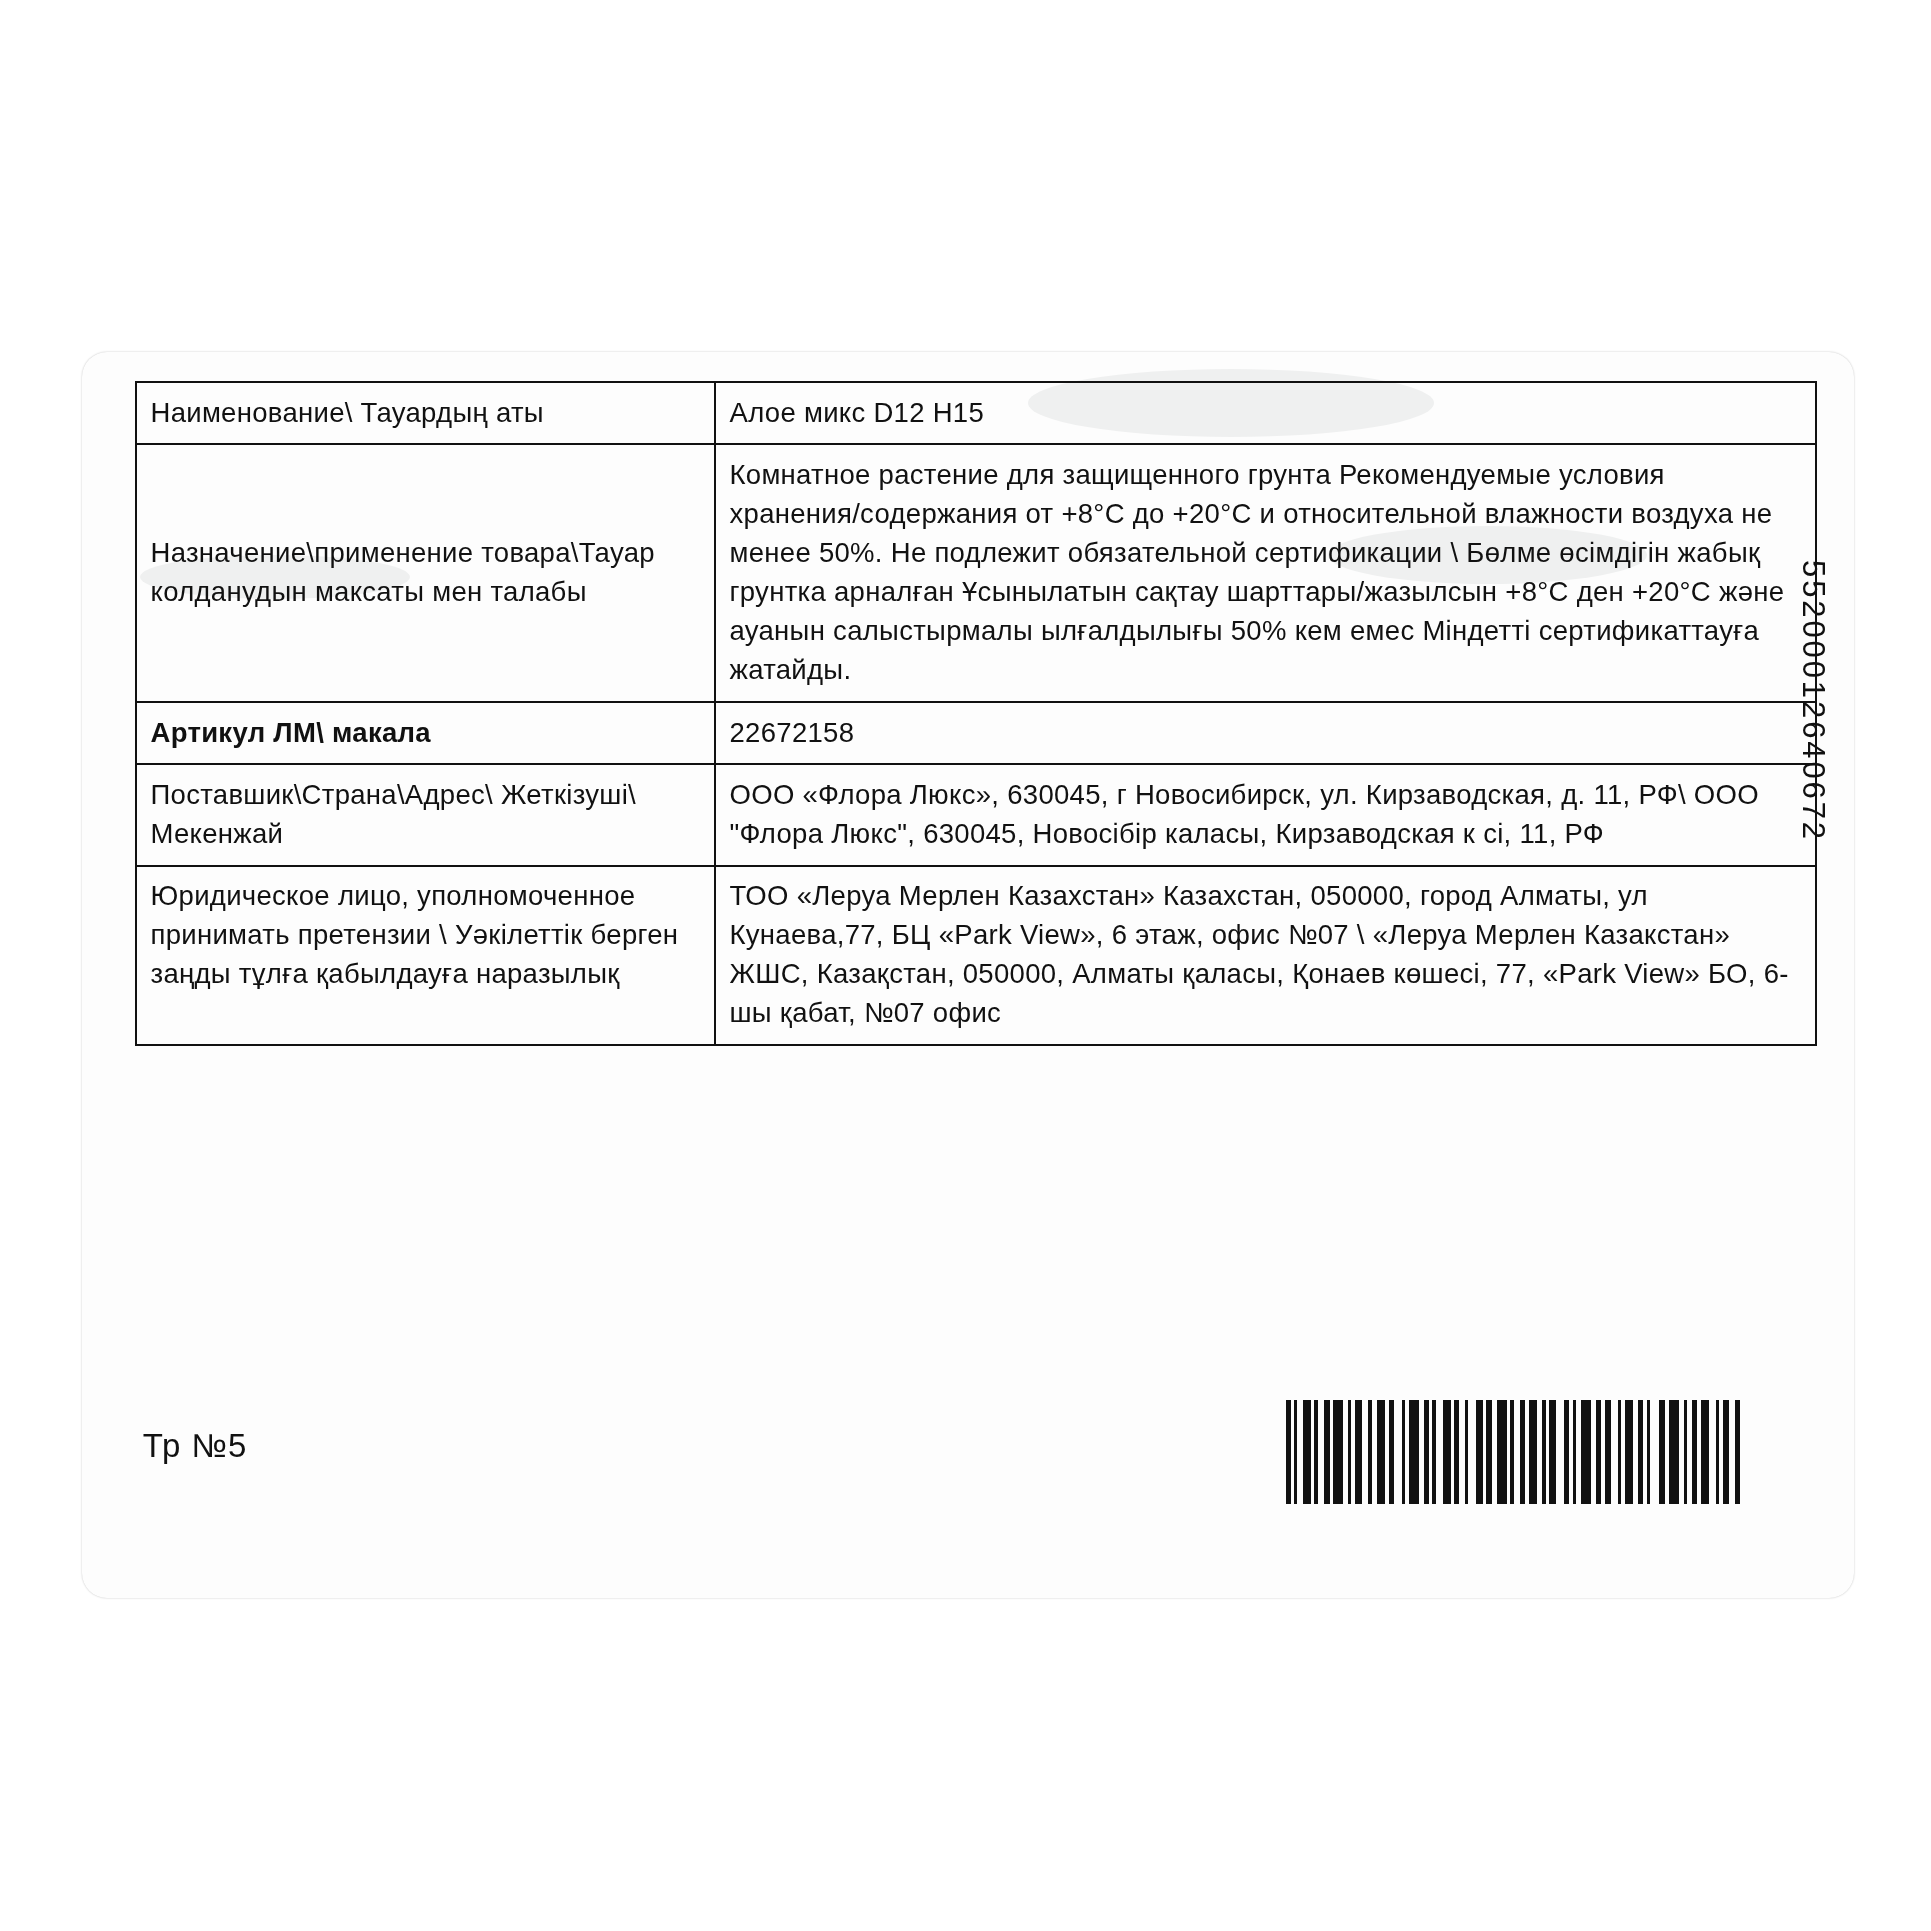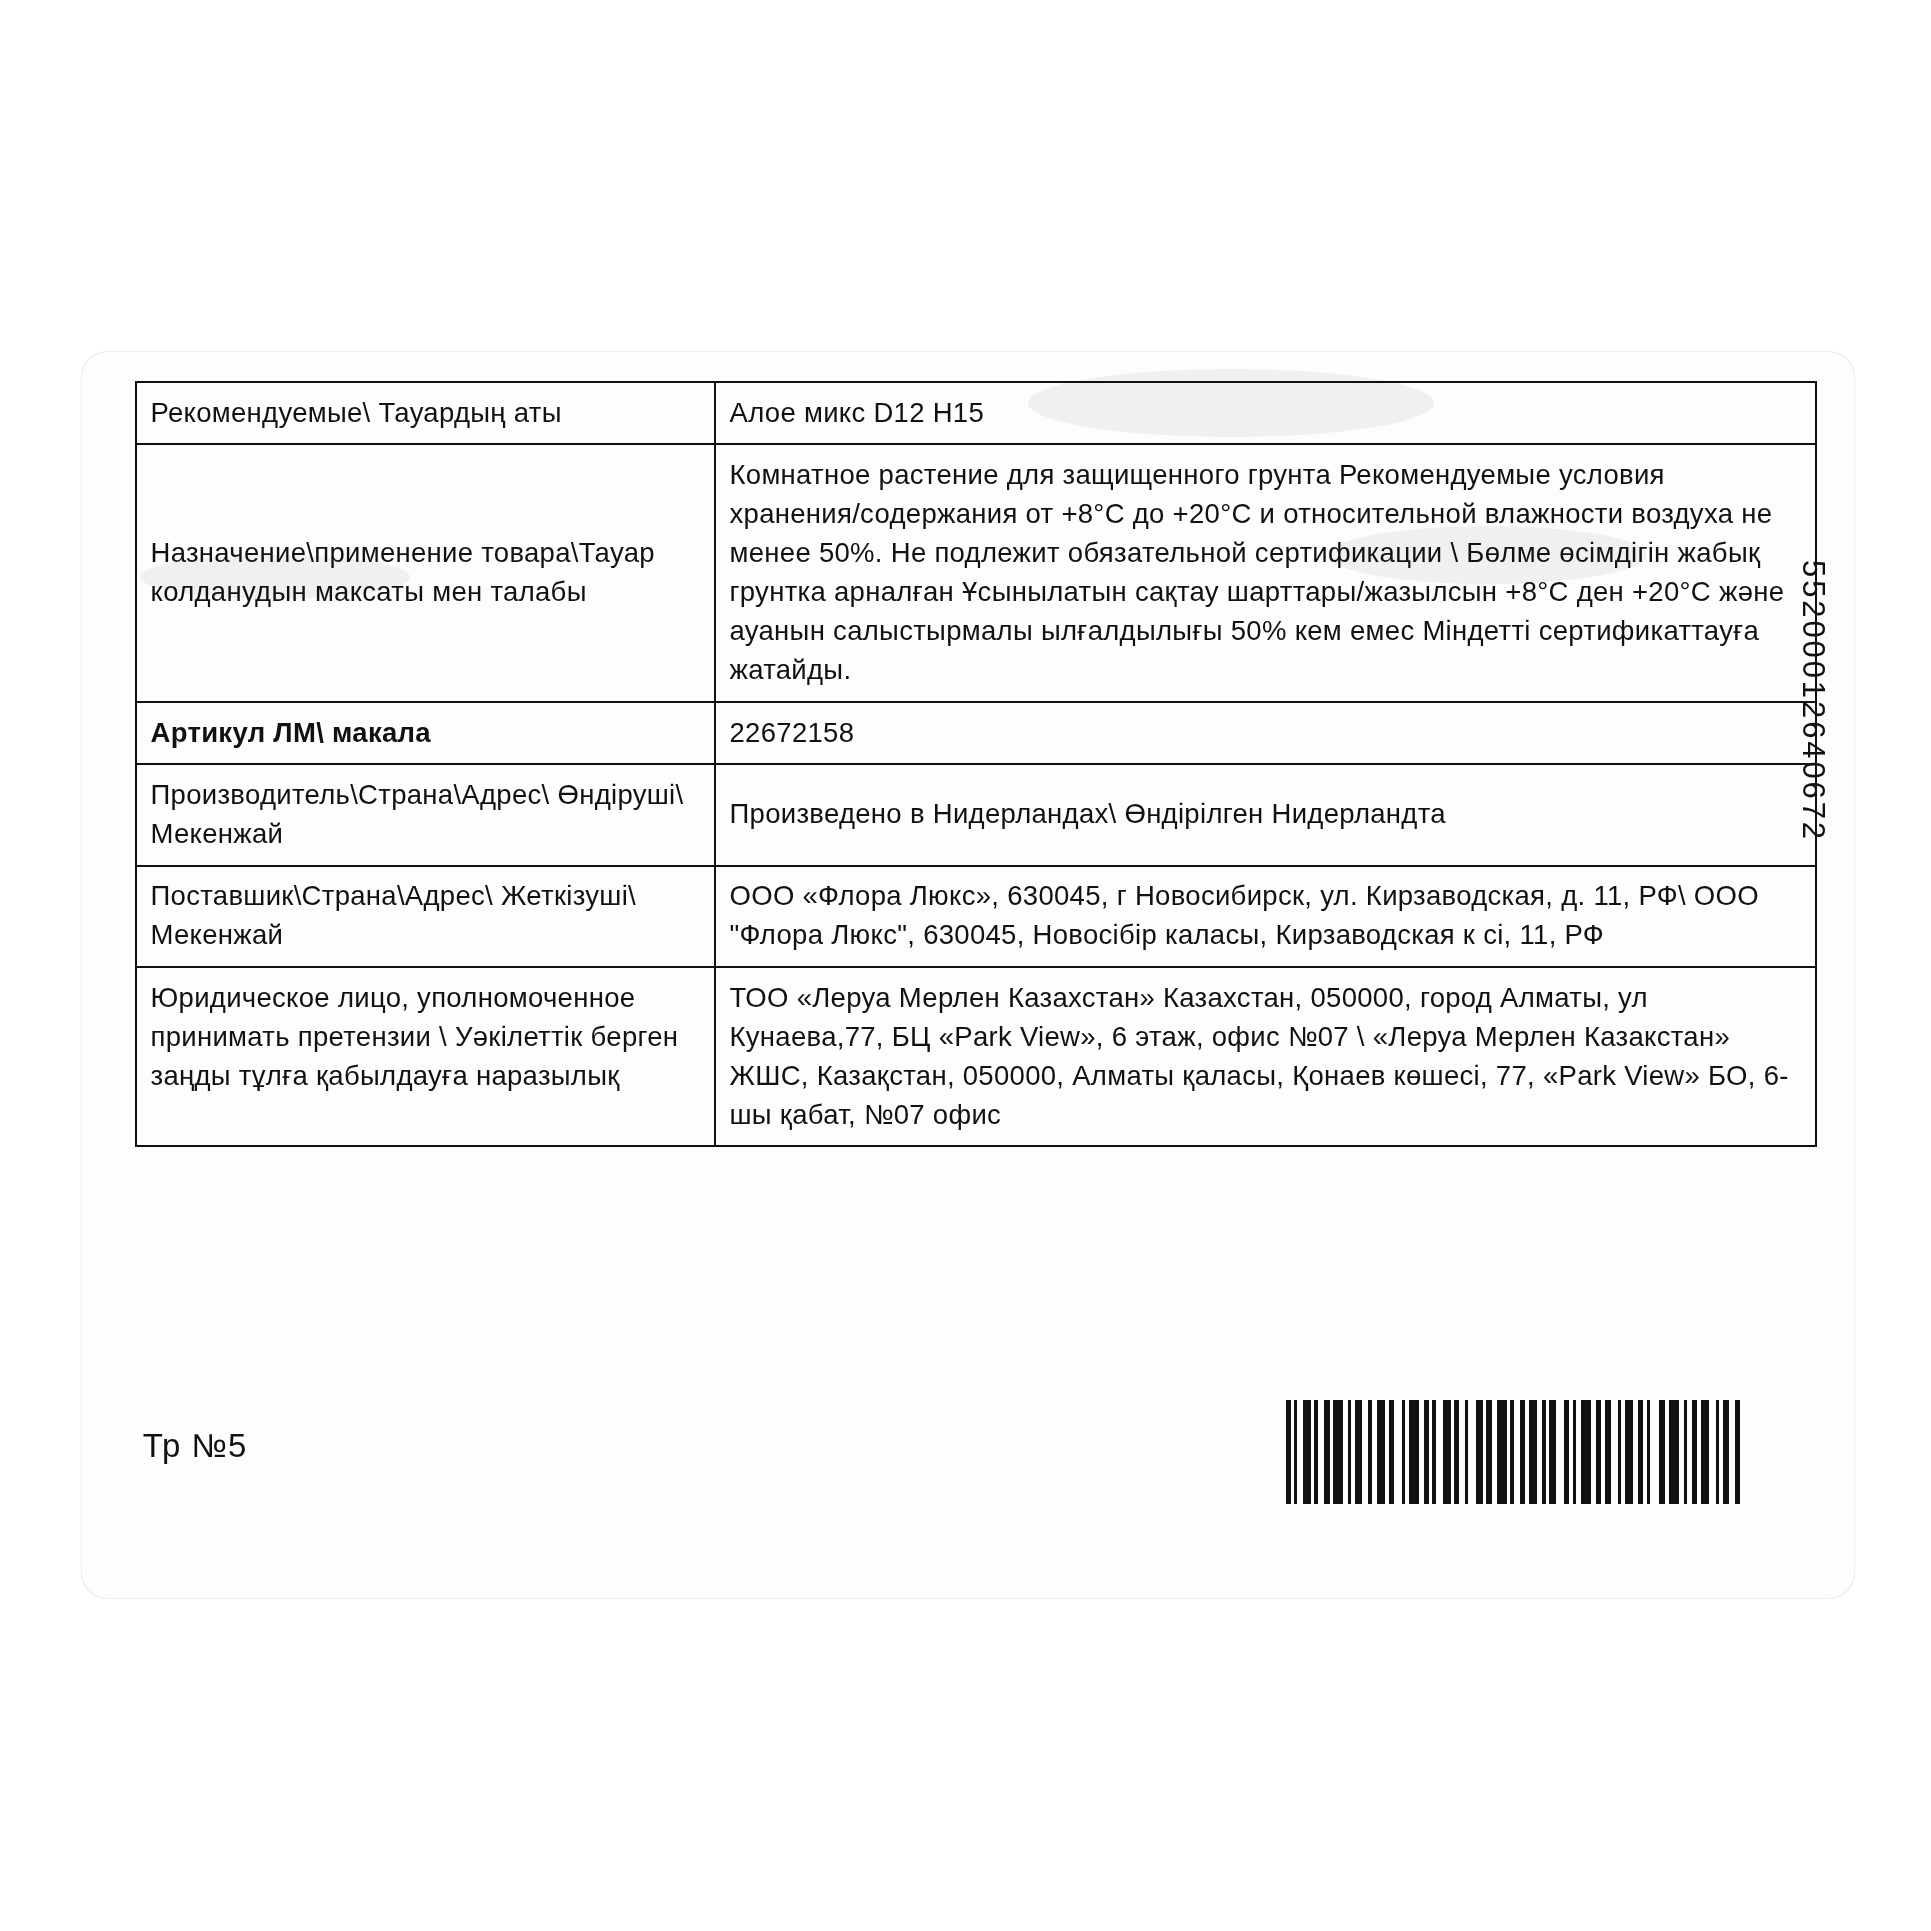--- a/index.html
+++ b/index.html
@@ -145,34 +145,30 @@
   <div class="smudge" style="left:1246px; top:174px; width:319px; height:58px;"></div>
   <div class="smudge" style="left:58px; top:203px; width:270px; height:44px;"></div>
 
   <div id="vertical-serial">55200012640672</div>
 
   <div id="label-inner">
 
     <table class="spec">
       <tbody>
         <tr>
-          <td class="key">Рекомендуемые\ Тауардың аты</td>
+          <td class="key">Наименование\ Тауардың аты</td>
           <td class="val">Алое микс D12 H15</td>
         </tr>
         <tr>
           <td class="key tall-pad" style="vertical-align:middle;">Назначение\применение товара\Тауар колданудын максаты мен талабы</td>
           <td class="val tall-pad">Комнатное растение для защищенного грунта Рекомендуемые условия хранения/содержания  от +8°С до +20°С  и относительной влажности воздуха не менее 50%. Не подлежит обязательной сертификации \ Бөлме өсімдігін жабық грунтка арналған  Ұсынылатын сақтау шарттары/жазылсын  +8°С ден +20°С және ауанын салыстырмалы ылғалдылығы 50% кем емес  Міндетті сертификаттауға жатайды.</td>
         </tr>
         <tr>
           <td class="key bold-key">Артикул ЛМ\ макала</td>
           <td class="val">22672158</td>
-        </tr>
-        <tr>
-          <td class="key">Производитель\Страна\Адрес\ Өндіруші\ Мекенжай</td>
-          <td class="val" style="vertical-align:middle;">Произведено в Нидерландах\ Өндірілген Нидерландта</td>
         </tr>
         <tr>
           <td class="key" style="vertical-align:middle;">Поставшик\Страна\Адрес\ Жеткізуші\ Мекенжай</td>
           <td class="val">ООО «Флора Люкс», 630045, г  Новосибирск, ул. Кирзаводская, д. 11, РФ\ ООО "Флора Люкс", 630045, Новосібір каласы, Кирзаводская к сі, 11, РФ</td>
         </tr>
         <tr>
           <td class="key">Юридическое лицо, уполномоченное принимать претензии \ Уәкілеттік берген заңды тұлға қабылдауға наразылық</td>
           <td class="val">ТОО «Леруа Мерлен Казахстан» Казахстан, 050000, город Алматы, ул  Кунаева,77, БЦ «Park View», 6 этаж, офис №07 \ «Леруа Мерлен Казакстан» ЖШС, Казақстан, 050000, Алматы қаласы, Қонаев көшесі, 77, «Park View» БО, 6-шы қабат, №07 офис</td>
         </tr>
       </tbody>

